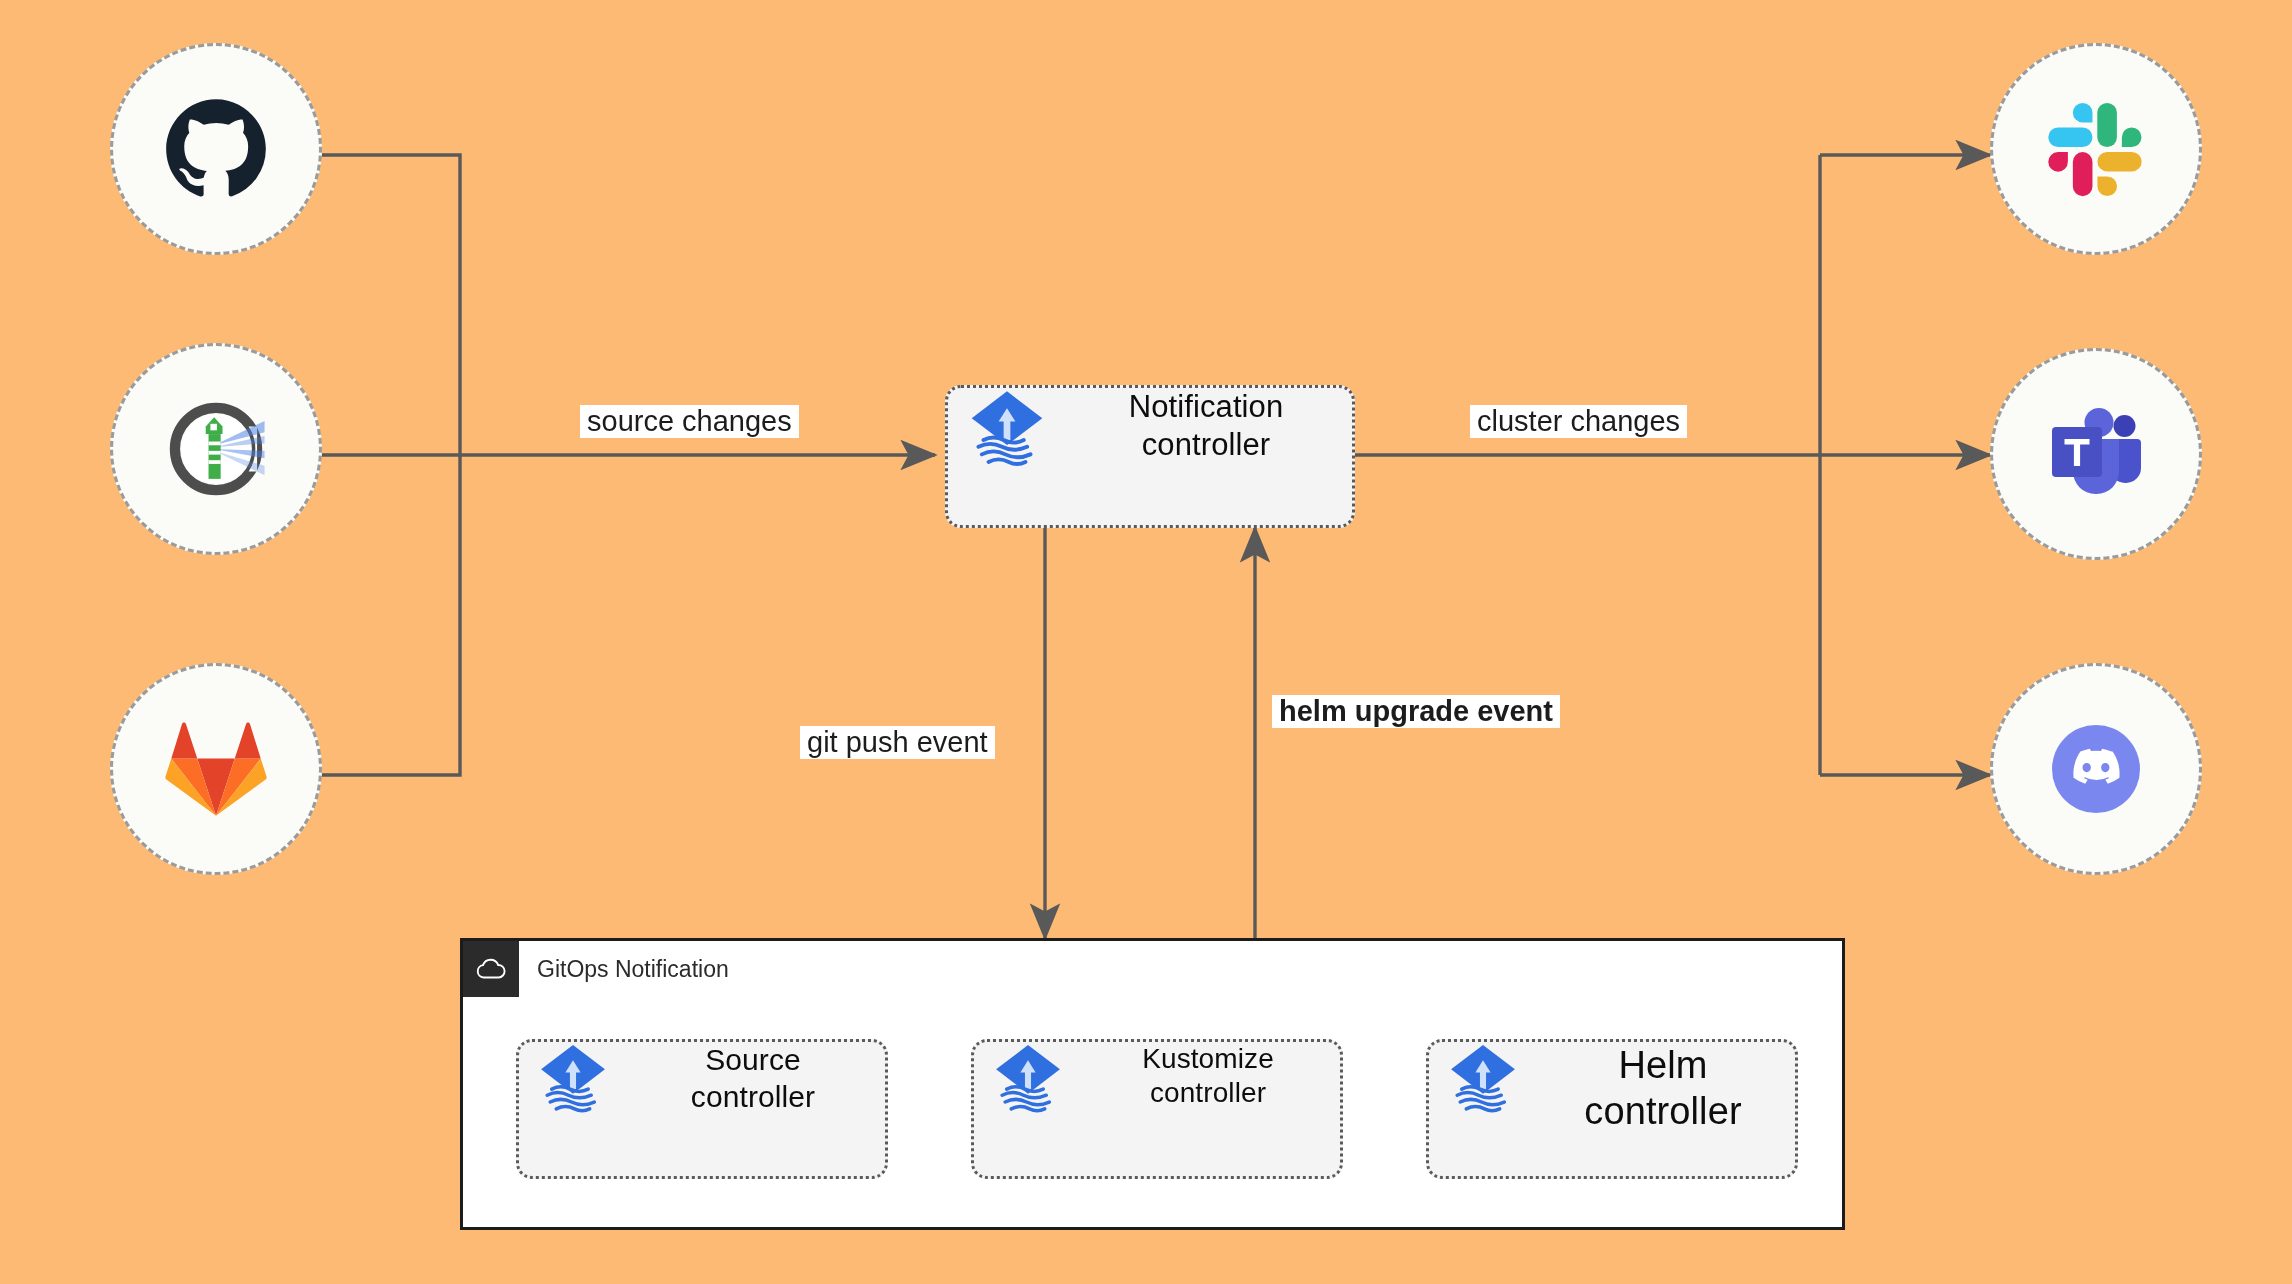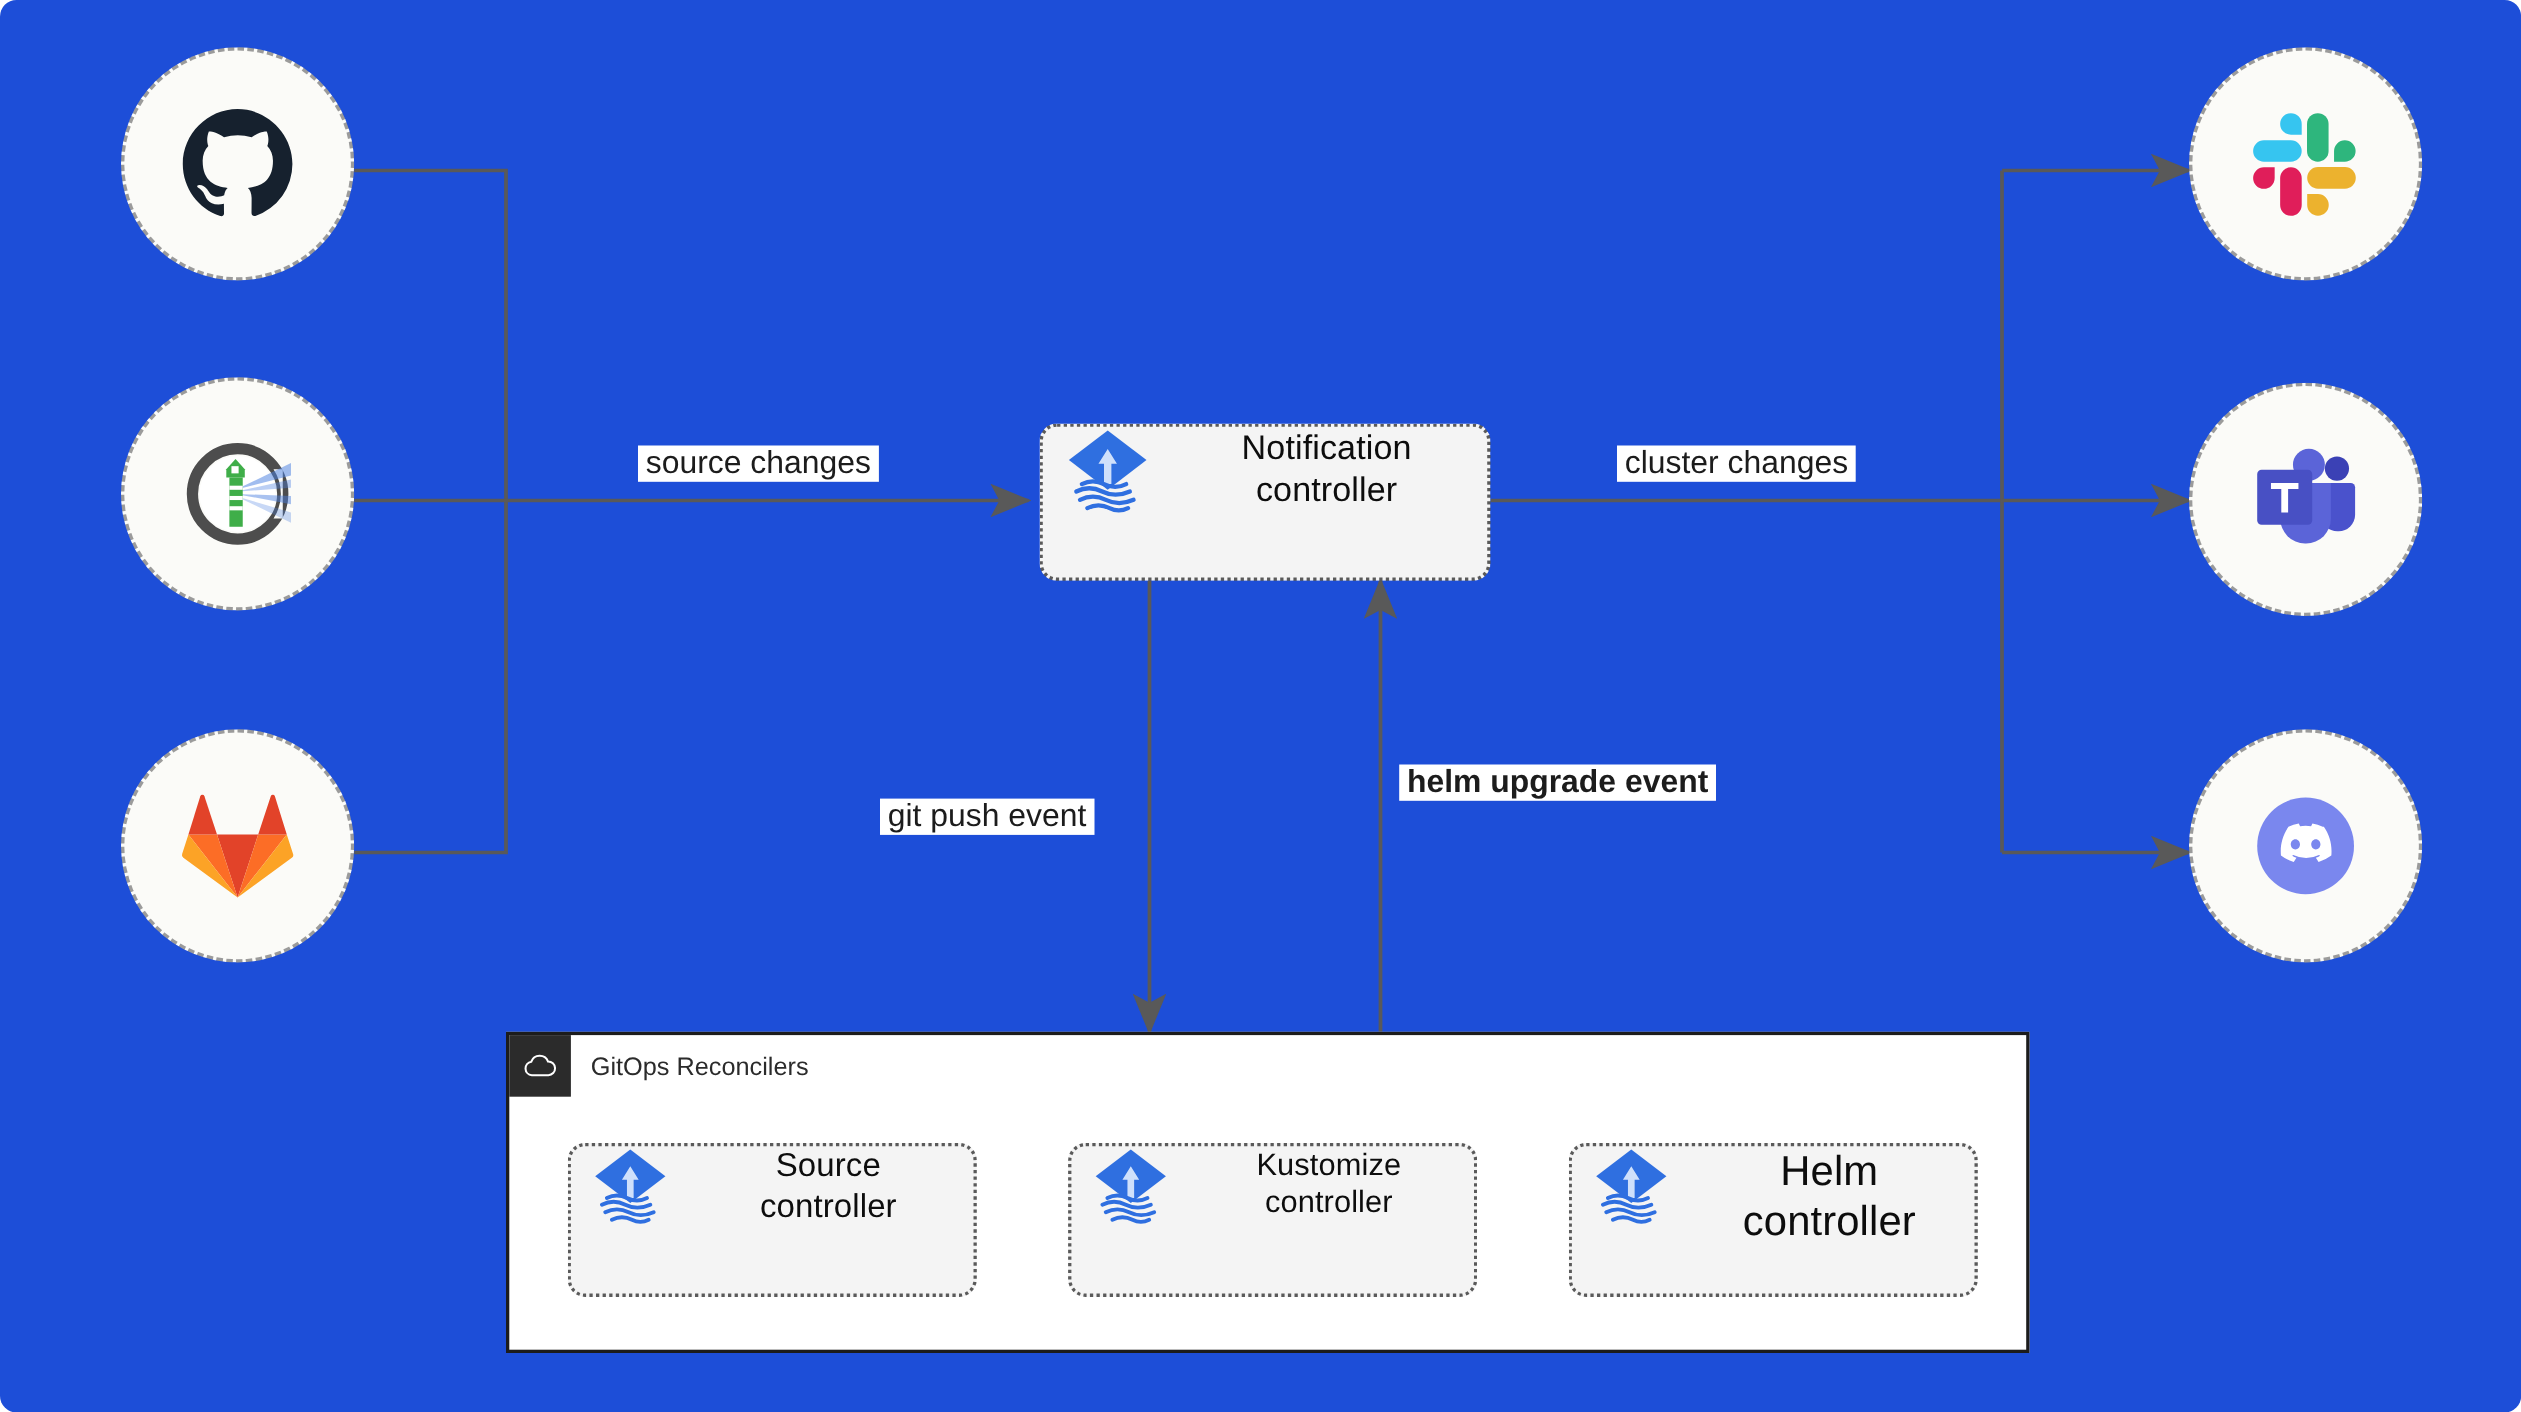--- a/index.html
+++ b/index.html
@@ -1,17 +1,17 @@
 <!DOCTYPE html>
 <html><head>
 <meta charset="utf-8">
 <style>
   html,body{margin:0;padding:0;background:#ffffff;}
   body{font-family:"Liberation Sans",sans-serif;}
-  #stage{position:relative;width:2292px;height:1284px;background:#1d4ed8;overflow:hidden;border-radius:15px;}
+  #stage{position:relative;width:2292px;height:1284px;background:#fdba74;overflow:hidden;}
   #edges{position:absolute;left:0;top:0;width:2292px;height:1284px;}
 
   .node-circle{
     position:absolute;border-radius:50%;
     background:#fbfbf8;border:3px dashed #9b9b9b;
     display:flex;align-items:center;justify-content:center;
     box-sizing:border-box;
   }
   .node-circle svg{display:block;}
 
@@ -199,21 +199,21 @@
     </span>
   </div>
 
   <div id="group-box" style="left:460px;top:938px;width:1385px;height:292px;">
     <div id="group-head">
       <div id="group-icon">
         <svg width="32" height="24" viewBox="0 0 34 22">
           <path d="M9 20 a6.6 6.6 0 0 1-.5-13.1 A8.6 8.6 0 0 1 24.6 6.7 A6.3 6.3 0 0 1 25 20 Z" fill="none" stroke="#ffffff" stroke-width="2"></path>
         </svg>
       </div>
-      <div id="group-title">GitOps Reconcilers</div>
+      <div id="group-title">GitOps Notification</div>
     </div>
 
     <div class="ctl-box" style="left:53px;top:98px;width:372px;height:140px;">
       <span class="ctl-logo" style="width:108px;">
         <svg width="76" height="76" viewBox="0 0 100 100">
           <path d="M50 4 L92 36 L50 68 L8 36 Z" fill="#2f6fe0"></path>
           <path d="M50 24 L60 40 H54 V62 H46 V40 H40 Z" fill="#cfe0fb"></path>
           <g stroke="#2f6fe0" stroke-width="4.6" fill="none" stroke-linecap="round">
             <path d="M22 62 Q34 56 46 62 Q58 68 70 62"></path>
             <path d="M16 70 Q30 63 44 70 Q58 77 74 70"></path>

